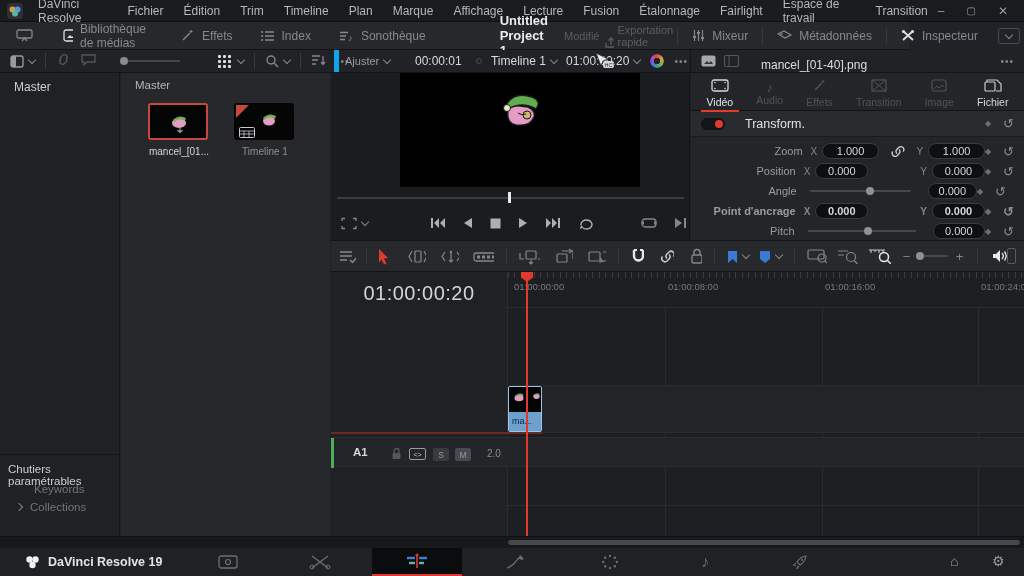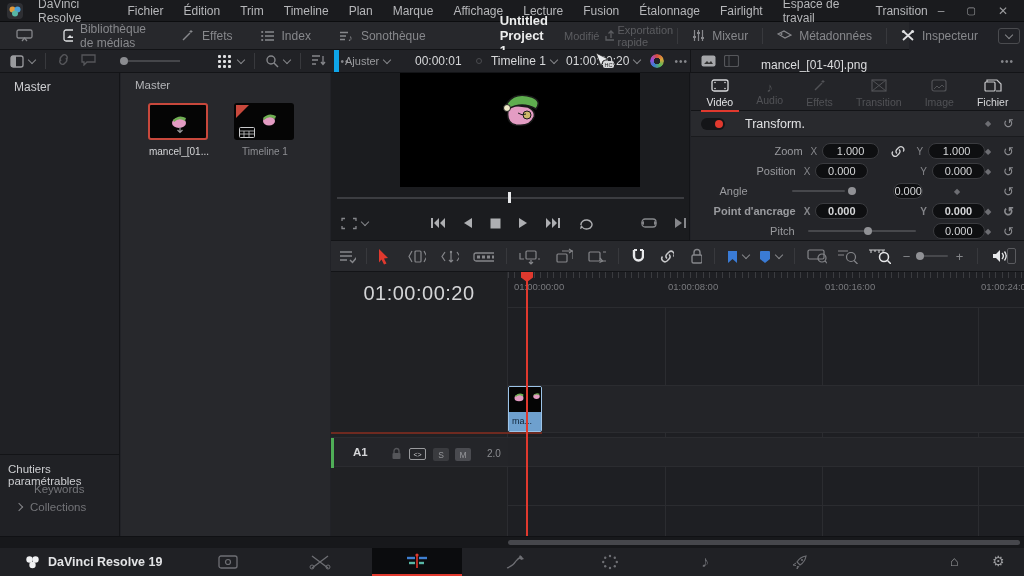--- a/index.html
+++ b/index.html
@@ -108,21 +108,21 @@
           <g stroke="#87888c" stroke-width="1.4">
             <path d="M1 2.5 h8 M1 6 h6 M1 9.5 h5"></path>
           </g>
           <text x="9" y="11" font-size="9" fill="#87888c">♪</text>
         </svg>
       <span>Sonothèque</span>
     </span>
     <span style="margin-left:60px;font-size:13px;color:#eceded;font-weight:bold;">Untitled Project 1</span>
     <span class="vdiv" style="margin:0 8px;height:12px;"></span>
     <span class="dim2" style="font-size:11px;">Modifié</span>
-    <span class="flex dim2" style="font-size:11px;margin-left:6px;gap:4px;">
+    <span class="flex dim2" style="font-size:11px;margin-left:6px;gap:4px;align-items:flex-end;">
       <svg width="12" height="11">
           <path d="M6 8 V1 M3.5 3.5 L6 1 l2.5 2.5" stroke="#5c5d61" fill="none" stroke-width="1.3"></path>
           <path d="M1 6 v4 h10 V6" stroke="#5c5d61" fill="none" stroke-width="1.3"></path>
         </svg>
       <span>Exportation rapide</span>
     </span>
     <div class="flex" style="margin-left:auto;height:28px;">
       <span class="vdiv"></span>
       <span class="tab2">
         <svg width="13" height="13">
@@ -446,21 +446,21 @@
       </div>
       <div class="flex" style="height:20px;padding:0 10px;">
         <span class="plabel">Position</span>
         <span class="axis" style="margin-left:8px;">X</span>
         <span class="pill" style="margin-left:5px;">0.000</span>
         <span class="axis" style="margin-left:52px;">Y</span>
         <span class="pill" style="margin-left:5px;">0.000</span>
         <span class="diamond" style="margin-left:auto;">◆</span>
         <span class="reset" style="margin-left:12px;">↺</span>
       </div>
-      <div class="flex" style="height:20px;padding:0 10px;gap:31px;">
+      <div class="flex" style="height:20px;padding:0 18px;">
         <span class="plabel">Angle</span>
         <span class="slider-line" style="width:120px;margin-left:13px;">
             <i class="slider-knob" style="left:56px;"></i>
           </span>
         <span class="pill" style="margin-left:17px;">0.000</span>
         <span class="diamond" style="margin-left:auto;">◆</span>
         <span class="reset" style="margin-left:12px;">↺</span>
       </div>
       <div class="flex" style="height:20px;padding:0 10px;font-weight:bold;">
         <span class="plabel">Point d'ancrage</span>

